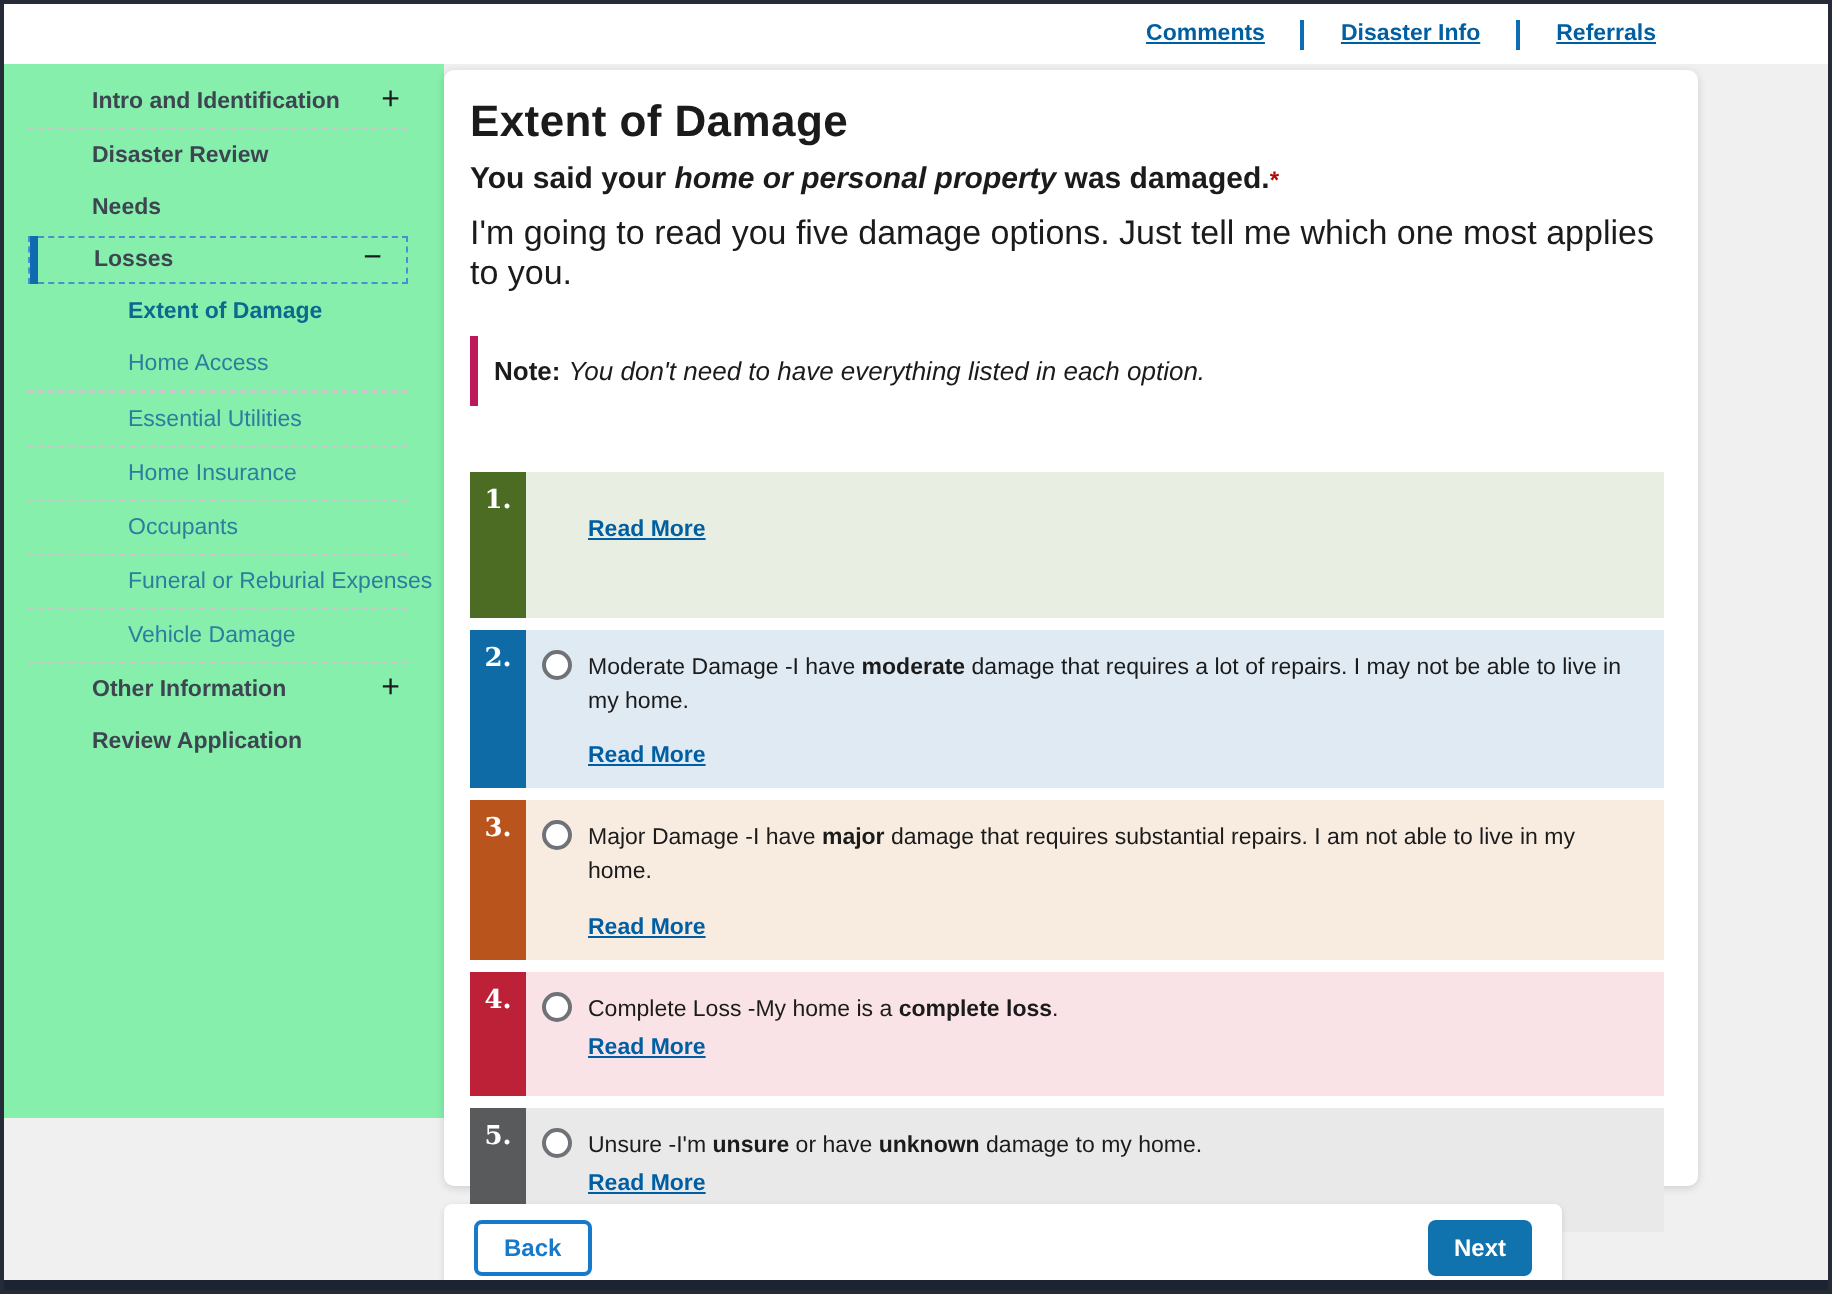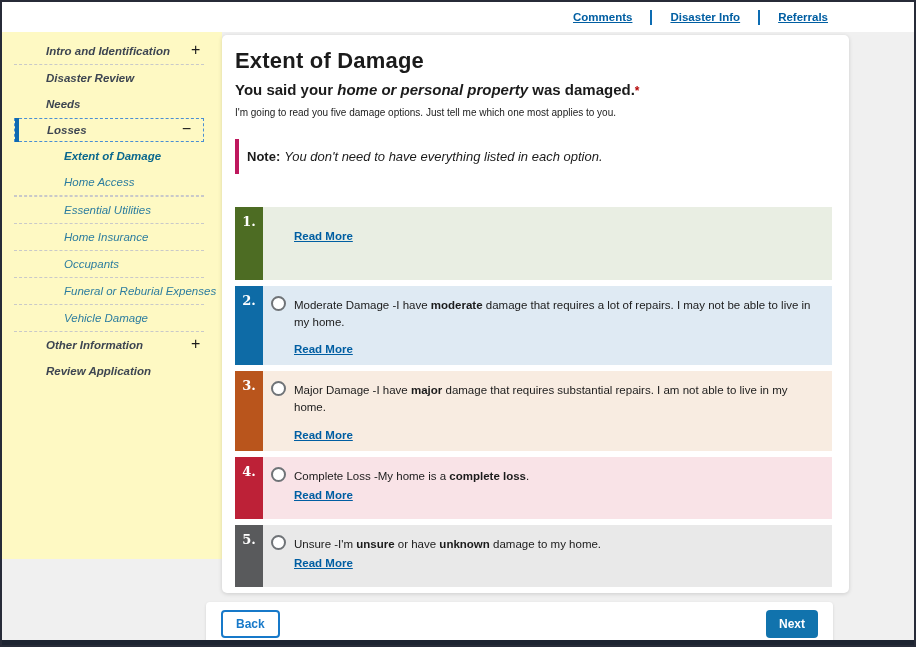--- a/index.html
+++ b/index.html
@@ -25,21 +25,21 @@
   .topbar a.toplink {
     font-size: 11.5px; font-weight: 700; color: #005ea2;
     text-decoration: underline; cursor: pointer;
   }
   .topbar .vsep {
     width: 2px; height: 15px; background: #0d6cb2; margin: 0 18px;
   }
   
   .sidebar {
     position: absolute; left: 0; top: 30px; width: 220px; height: 527px;
-    background: #fef9c3; padding-top: 6px; font-style: italic;
+    background: #86efac; padding-top: 6px;
   }
   .side-item {
     position: relative; height: 26px; display: flex; align-items: center;
     cursor: pointer;
   }
   .side-item.top { padding-left: 44px; font-size: 11.5px; font-weight: 700; color: #3d4551; }
   .side-item.sub { padding-left: 62px; font-size: 11.5px; font-weight: 400; color: #2d7d9f; }
   .side-item.sub.active-sub { font-weight: 700; color: #0b688e; }
   .side-item .expander {
     position: absolute; right: 22px; top: 50%; transform: translateY(-54%);
@@ -62,21 +62,21 @@
   .card {
     position: absolute; left: 220px; top: 33px; width: 627px; height: 558px;
     background: #ffffff; border-radius: 5px;
     box-shadow: 0 1px 4px rgba(0,0,0,0.15);
     padding: 13px 17px 0 13px;
   }
   .page-title { font-size: 22px; font-weight: 700; color: #1b1b1b; letter-spacing: 0.2px; }
   .subtitle { margin-top: 7px; font-size: 15px; font-weight: 700; color: #1b1b1b; }
   .subtitle .it { font-style: italic; }
   .subtitle .req { color: #b50909; font-size: 12px; }
-  .intro { margin-top: 9px; font-size: 10px; color: #1b1b1b; }
+  .intro { margin-top: 9px; font-size: 17px; color: #1b1b1b; }
   .note {
     margin-top: 21px; min-height: 35px;
     border-left: 4px solid #be185d; padding-left: 8px;
     display: flex; align-items: center;
     font-size: 13px; color: #1b1b1b;
   }
   .note .note-label { font-weight: 700; margin-right: 4px; }
   .note .note-text { font-style: italic; }
   
   .options { margin-top: 33px; }
@@ -97,21 +97,21 @@
   .opt-label { font-size: 11.5px; color: #1b1b1b; line-height: 1.45; padding-top: 1px; }
   .opt-label b { font-weight: 700; }
   .read-more {
     display: inline-block; margin-left: 23px; font-size: 11.5px; font-weight: 700;
     color: #005ea2; text-decoration: underline; cursor: pointer;
   }
   .opt-row.tall .read-more { margin-top: 13px; }
   .opt-row:not(.tall) .read-more { margin-top: 5px; }
   
   .footer-bar {
-    position: absolute; left: 204px; top: 600px; width: 627px; height: 43px;
+    position: absolute; left: 220px; top: 600px; width: 559px; height: 43px;
     background: #ffffff; border-radius: 4px;
     box-shadow: 0 1px 3px rgba(0,0,0,0.12);
     display: flex; align-items: center; justify-content: space-between;
     padding: 0 15px;
   }
   .btn-back {
     background: #ffffff; border: 2px solid #1779c9; color: #1779c9;
     font-family: "Liberation Sans", sans-serif;
     font-size: 12px; font-weight: 700; border-radius: 4px;
     padding: 5px 13px; cursor: pointer;

